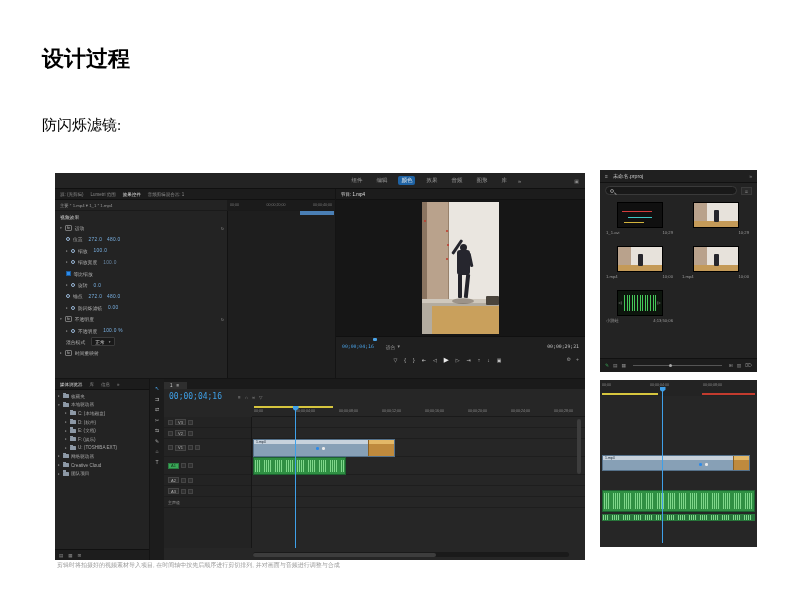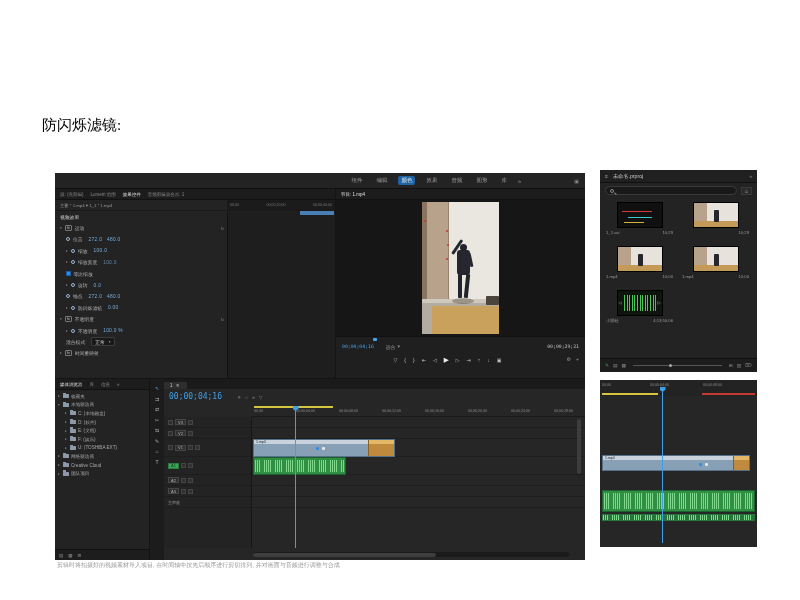--- a/index.html
+++ b/index.html
@@ -211,20 +211,21 @@
   .rtl-clipa2{position:absolute;left:2px;top:118px;width:153px;height:7px;background:#27753a;overflow:hidden}
   .rtl-ph{position:absolute;left:62px;top:8px;bottom:4px;width:1px;background:#3fa0e8;z-index:5}
   .rtl-ph::before{content:"";position:absolute;left:-2.5px;top:-1px;width:6px;height:5px;background:#3fa0e8;
                   clip-path:polygon(0 0,100% 0,100% 55%,50% 100%,0 55%)}
 </style>
 </head>
 <body>
 
 <div class="page">
 
+  <div class="doc-title">设计过程</div>
   <div class="doc-subtitle">防闪烁滤镜:</div>
 
   <div class="shot">
 
     <div class="wsbar">
       <span class="ws-tab">组件</span>
       <span class="ws-tab">编辑</span>
       <span class="ws-tab active">颜色</span>
       <span class="ws-tab">效果</span>
       <span class="ws-tab">音频</span>

